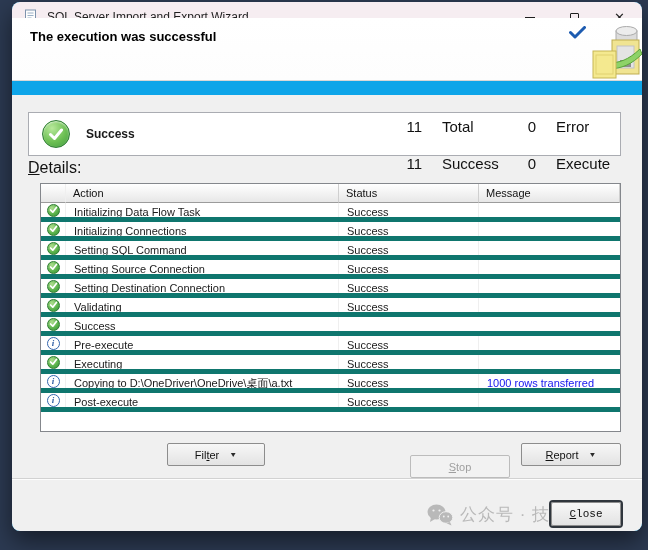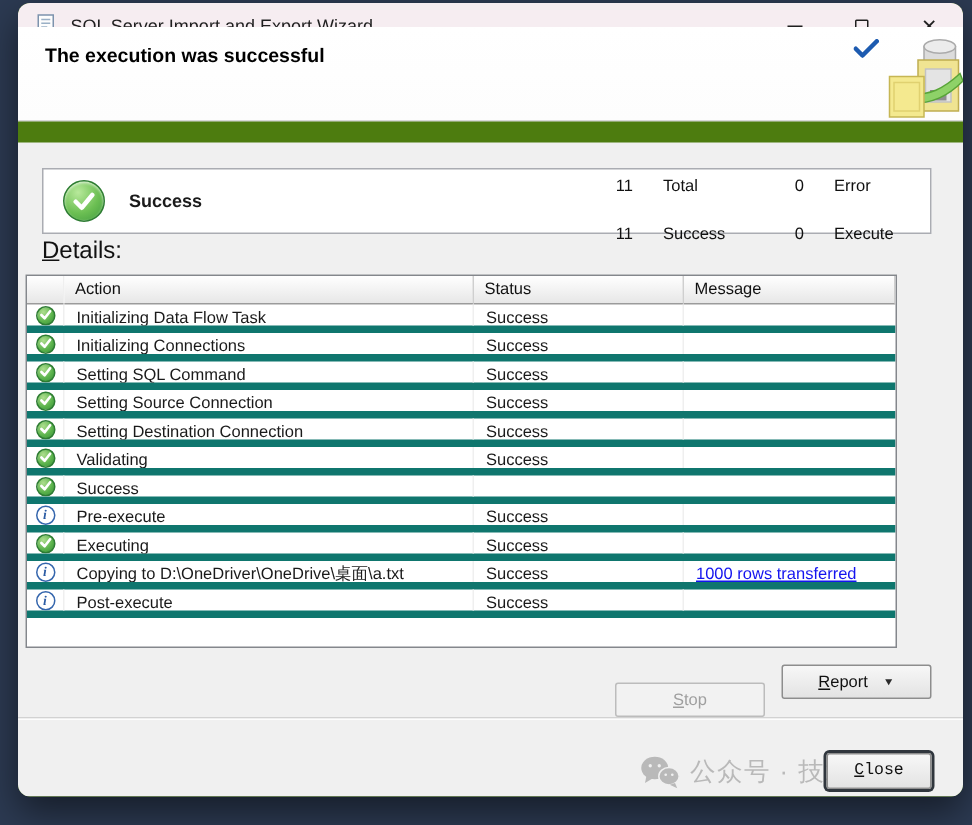--- a/index.html
+++ b/index.html
@@ -5,21 +5,21 @@
   * { margin:0; padding:0; box-sizing:border-box; }
   html,body { width:648px; height:550px; overflow:hidden; }
   body {
     background:#2c3a52;
     font-family:"Liberation Sans","DejaVu Sans",sans-serif;
     font-size:11px; color:#1a1a1a;
     position:relative;
   }
   .window {
     position:absolute; left:12px; top:2px; width:630px; height:529px;
-    border-radius:8px; background:#4d7c0f;
+    border-radius:8px; background:#0ea5e9;
     box-shadow:0 10px 24px rgba(0,0,0,.5);
     overflow:hidden;
   }
   
   .titlebar {
     position:absolute; left:0; top:0; width:100%; height:30px;
     background:#f6edf1; display:flex; align-items:center;
     border-bottom:1px solid #ece2e6;
   }
   .app-icon { width:16px; height:16px; margin:0 8px 0 11px; flex:0 0 auto; }
@@ -56,29 +56,29 @@
     width:28px; height:28px; border-radius:50%; margin-left:13px; flex:0 0 auto;
     background:radial-gradient(circle at 35% 28%, #b8e99b 0%, #6cbf53 55%, #3f9a3f 100%);
     border:1px solid #2e7c33;
     display:flex; align-items:center; justify-content:center;
     box-shadow:inset 0 1px 2px rgba(255,255,255,.7);
   }
   .summary-label { font-size:12px; font-weight:bold; margin-left:16px; }
   .stats {
     position:absolute; right:12px; top:5px;
     display:grid; grid-template-columns:20px 62px 12px 52px;
-    column-gap:9px; row-gap:2px; font-size:11px; color:#111;gap:20px;
+    column-gap:9px; row-gap:2px; font-size:15px; color:#111;gap:20px;
   }
   .stats .num { text-align:right; }
   
   .details-label { position:absolute; left:16px; top:64px; font-size:16px; color:#111; }
   .accel { text-decoration:underline; }
   
   .dtable {
-    position:absolute; left:5px; top:88px; width:581px; height:249px;
+    position:absolute; left:28px; top:88px; width:581px; height:249px;
     background:#fff; border:1px solid #84878c; overflow:hidden;
   }
   .thead, .trow { display:grid; grid-template-columns:25px 273px 140px 1fr; }
   .thead { height:19px; }
   .th {
     background:linear-gradient(#ffffff, #e7e7e7);
     border-right:1px solid #cfcfcf; border-bottom:1px solid #9b9b9b;
     line-height:18px; padding-left:7px; font-size:11px; color:#111;
   }
   .th.c-icon { padding-left:0; }
@@ -315,20 +315,24 @@
             <div class="cell c-icon">
               <span class="ic ic-info">i</span>
             </div>
             <div class="cell c-action">Post-execute</div>
             <div class="cell c-status">Success</div>
             <div class="cell c-msg"><span></span></div>
           </div>
         </div>
     </div>
 
+    <button class="btn btn-filter">
+      <span><span>Fil</span><span class="accel">t</span><span>er</span></span>
+      <span class="dd">▼</span>
+    </button>
     <button class="btn btn-stop" disabled="">
       <span><span></span><span class="accel">S</span><span>top</span></span>
     </button>
     <button class="btn btn-report">
       <span><span></span><span class="accel">R</span><span>eport</span></span>
       <span class="dd">▼</span>
     </button>
 
     <div class="groove"></div>
 

